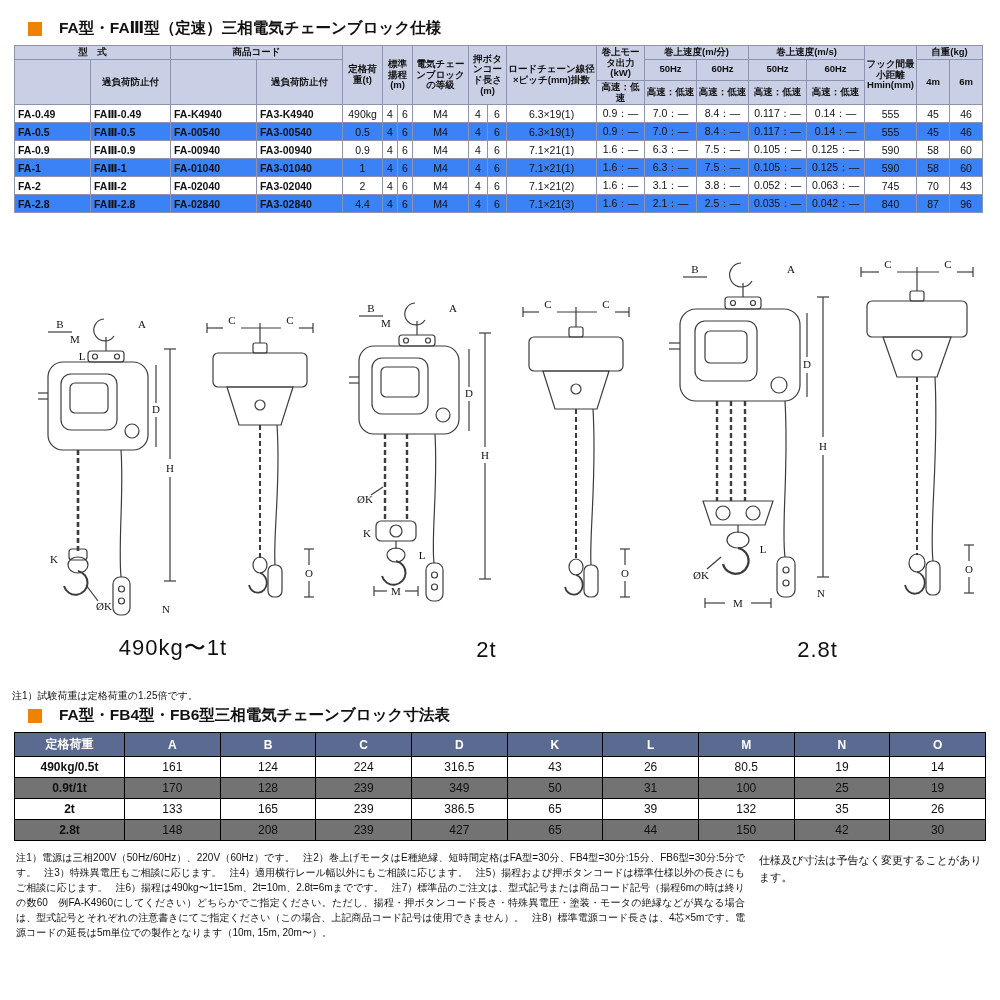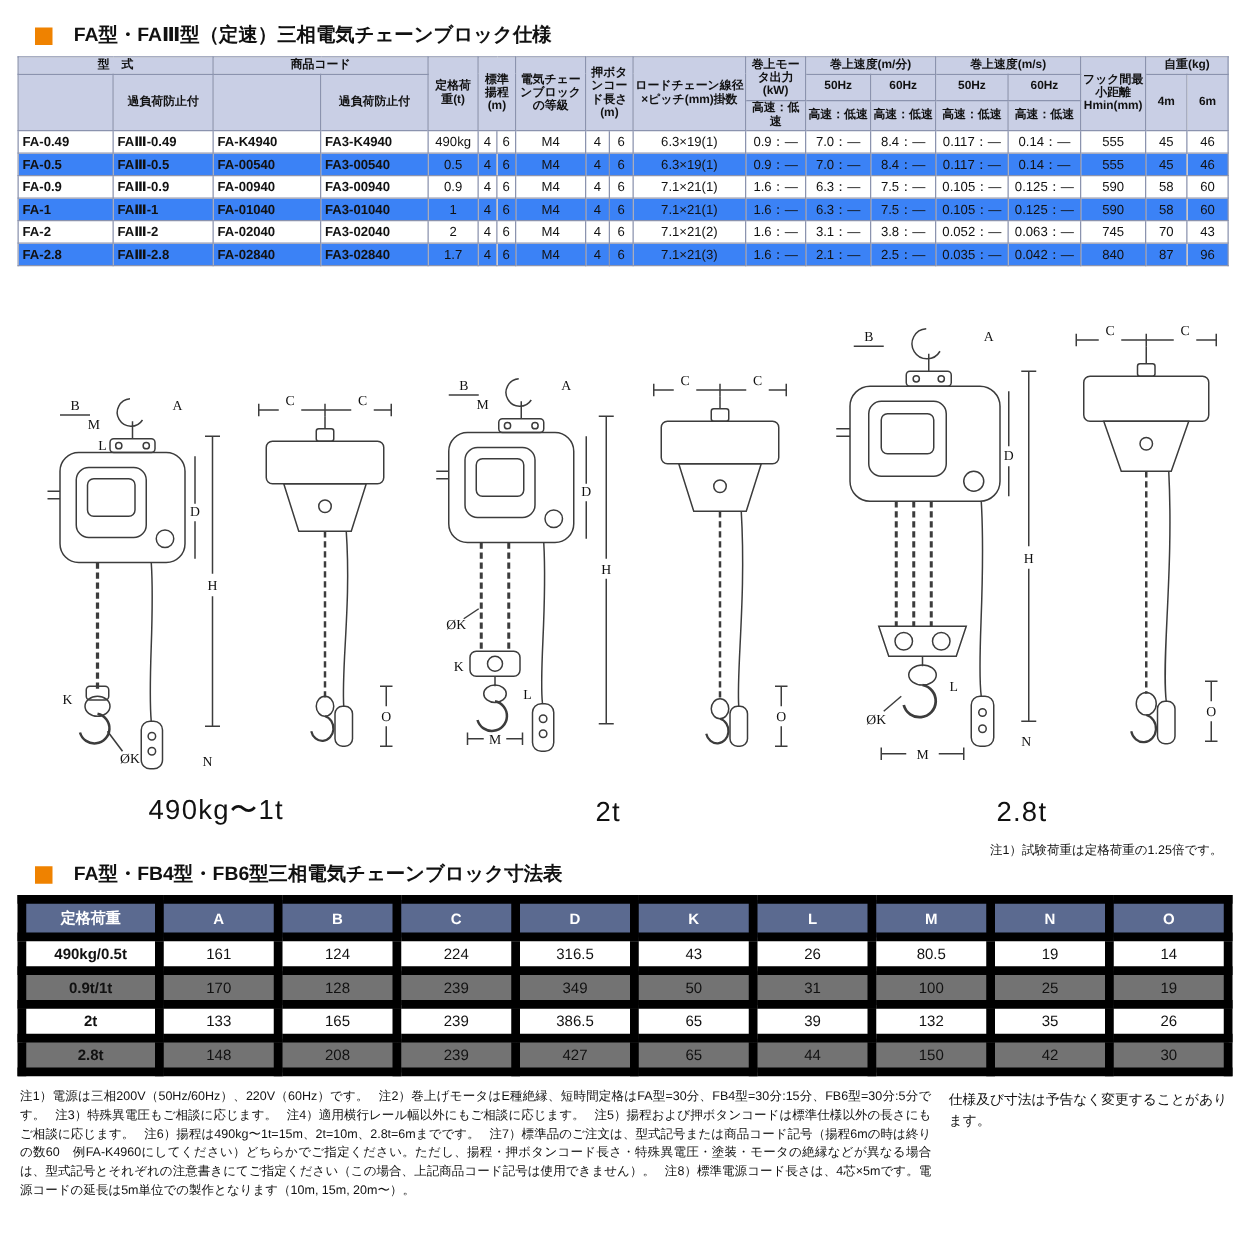--- a/index.html
+++ b/index.html
@@ -13,23 +13,23 @@
   .spec th,.spec td{border:1px solid #8b93ae;text-align:center;vertical-align:middle;padding:0 1px;overflow:hidden}
   .spec thead th{background:#c9cfe5;font-size:9.5px;font-weight:bold;line-height:1.12;padding:1px}
   .spec td{font-size:10.5px;height:17px}
   .spec tr.alt{background:#3b82f6}
   .spec td.model{text-align:left;padding-left:3px;font-weight:bold}
   .figs{display:flex;justify-content:space-between;align-items:flex-end;width:965px;margin:44px auto 0}
   .figgroup{display:flex;flex-direction:column;align-items:center}
   .pair{display:flex;align-items:flex-end;gap:6px}
   .caption{font-size:22px;margin-top:10px;letter-spacing:1px}
   .fig text{font-size:11px;font-family:"Liberation Serif","DejaVu Serif",serif}
-  .note-right{text-align:right;font-size:10px;margin:10px 10px 2px 0}
+  .note-right{text-align:left;font-size:10px;margin:26px 10px 2px 0}
   .dims-table{width:972px;margin-left:2px;font-size:12px}
-  .dims-table th,.dims-table td{border:7px solid #000000;text-align:center;padding:3px 2px}
+  .dims-table th,.dims-table td{border:1px solid #000000;text-align:center;padding:3px 2px}
   .dims-table thead th{background:#5b6a90;color:#fff;font-weight:bold}
   .dims-table tr.alt{background:#737373}
   .dims-table td.model{font-weight:bold}
   .footer{display:flex;margin-top:9px;padding:0 4px}
   .footnotes{flex:1;font-size:10px;line-height:1.5;padding-right:14px;text-align:justify}
   .footnotes span{margin-right:5px}
   .change-note{width:225px;font-size:11px;line-height:1.55;padding-top:2px}
 </style>
 </head>
 <body>
@@ -202,21 +202,21 @@
           <td>0.063：―</td>
           <td>745</td>
           <td>70</td>
           <td>43</td>
         </tr>
         <tr class="alt">
           <td class="model">FA-2.8</td>
           <td class="model">FAⅢ-2.8</td>
           <td class="model">FA-02840</td>
           <td class="model">FA3-02840</td>
-          <td>1.7</td>
+          <td>4.4</td>
           <td>4</td>
           <td>6</td>
           <td>M4</td>
           <td>4</td>
           <td>6</td>
           <td>7.1×21(3)</td>
           <td>1.6：―</td>
           <td>2.1：―</td>
           <td>2.5：―</td>
           <td>0.035：―</td>

